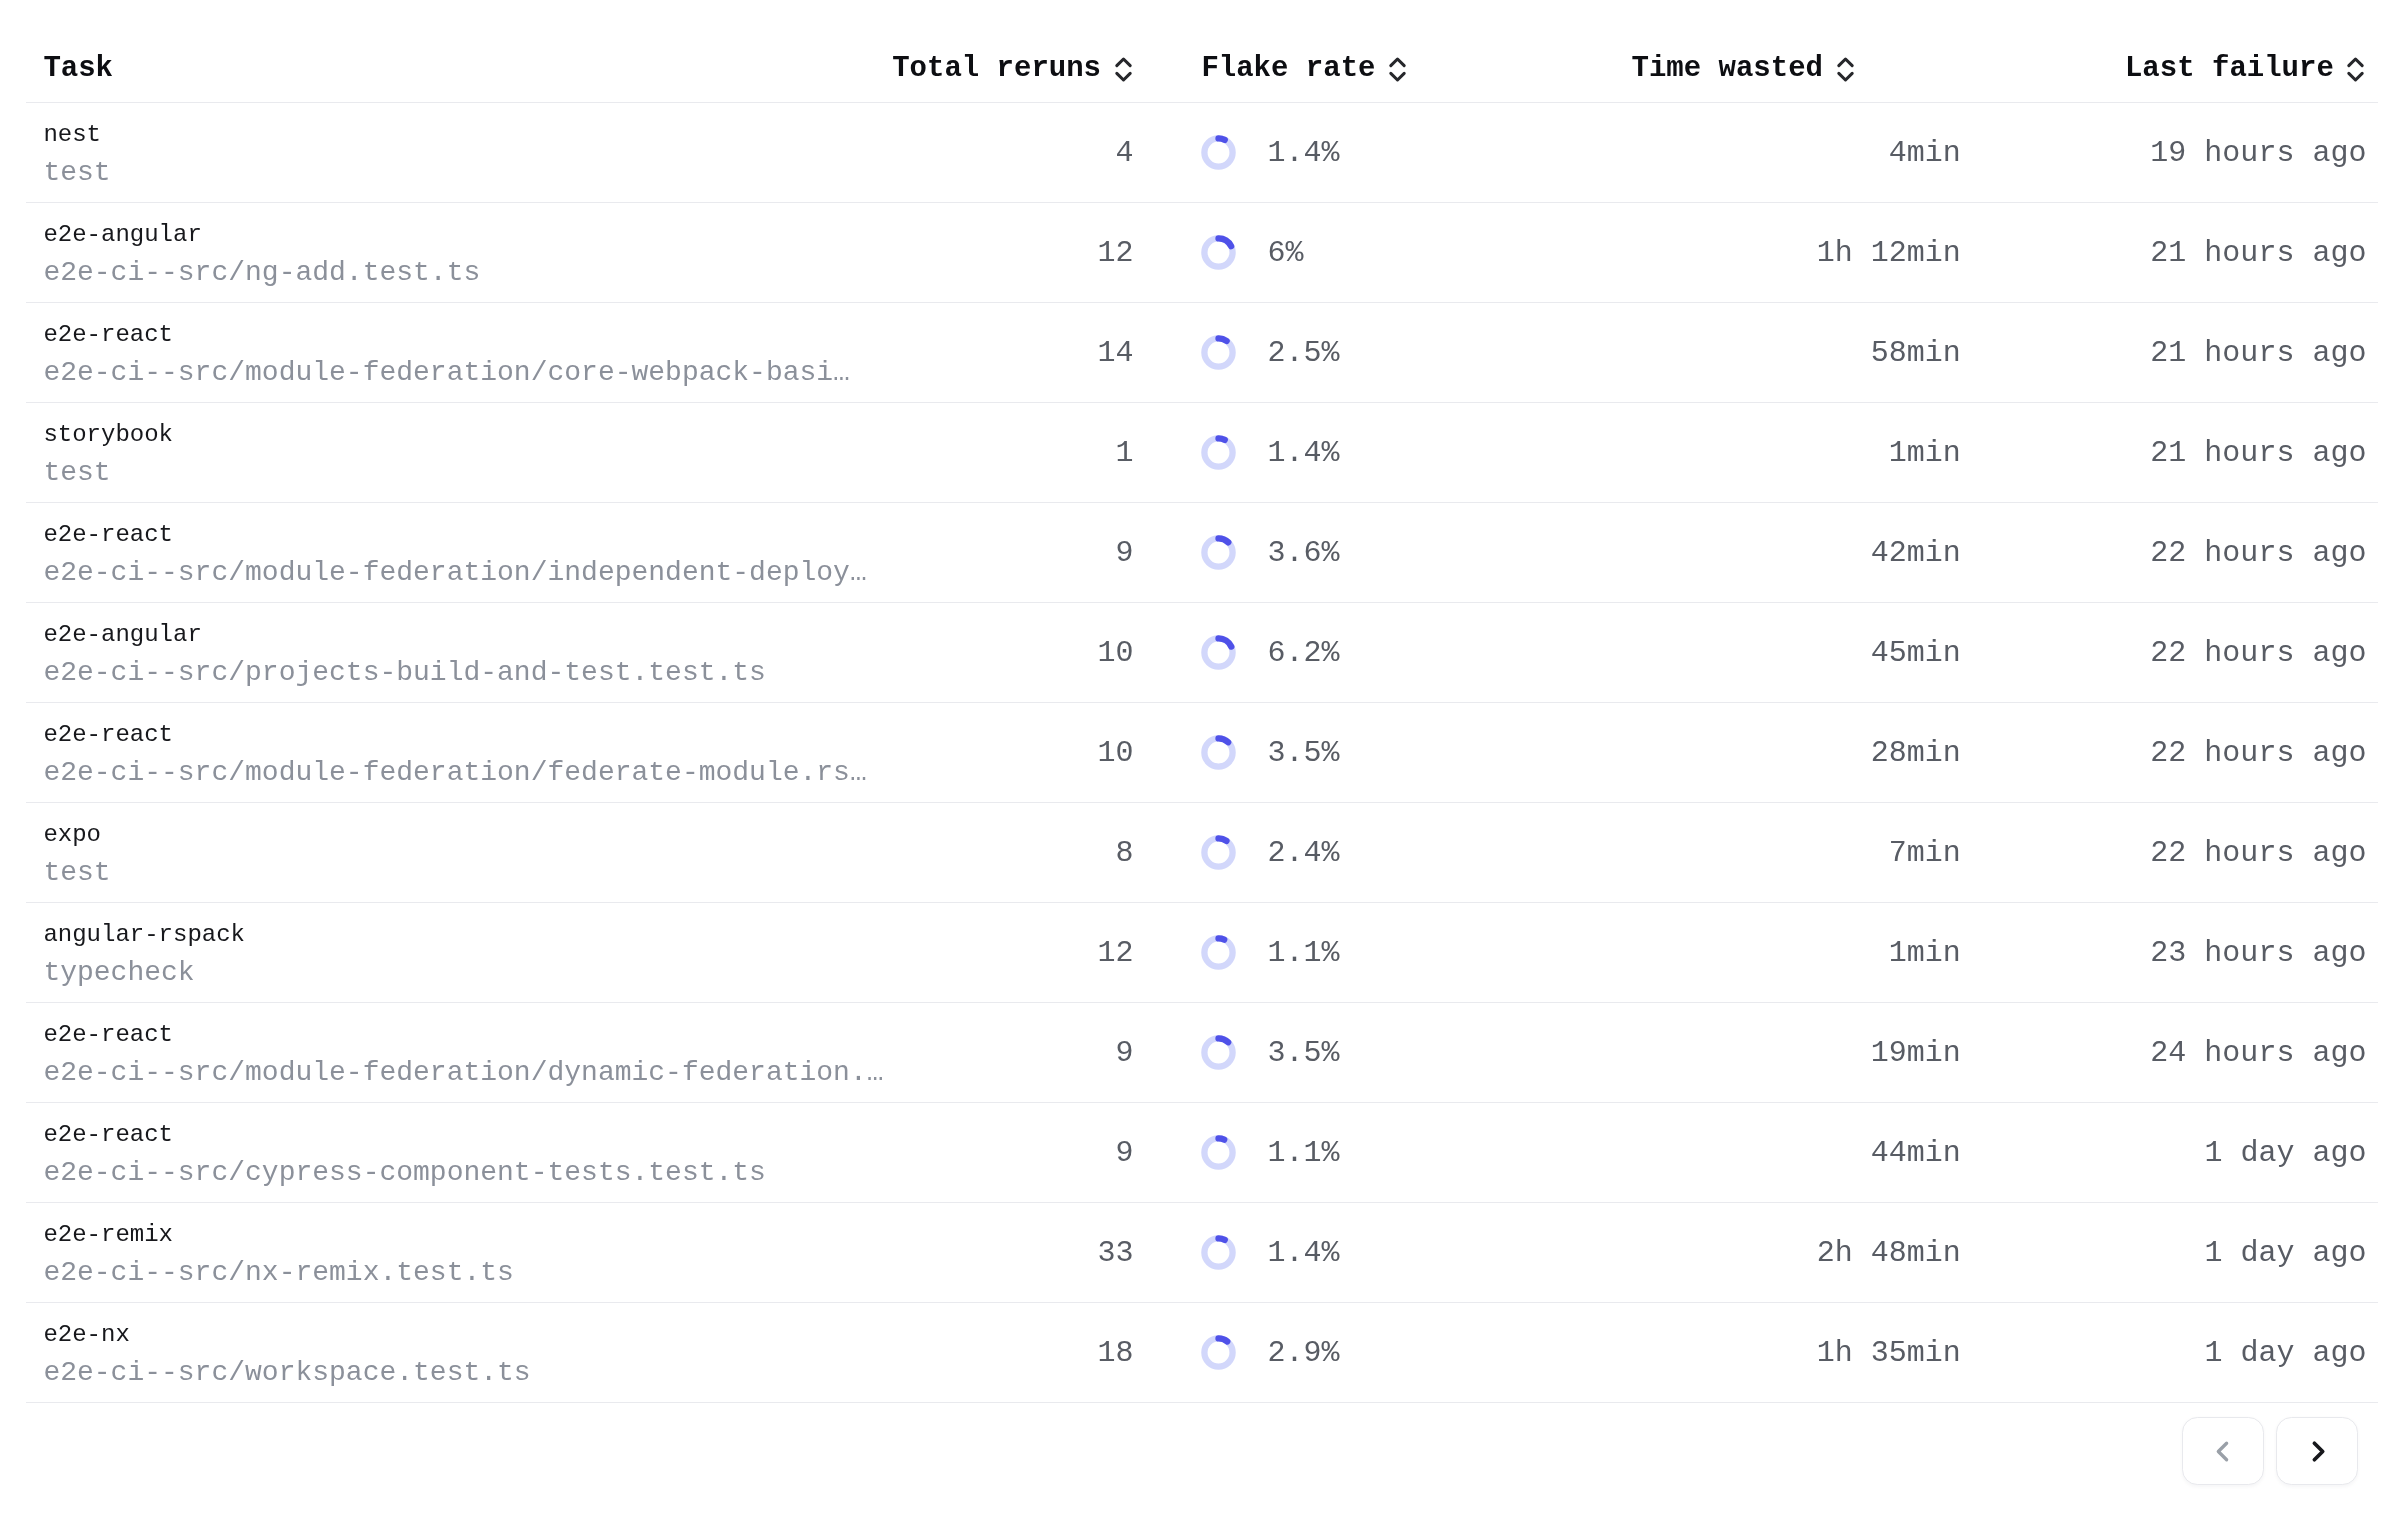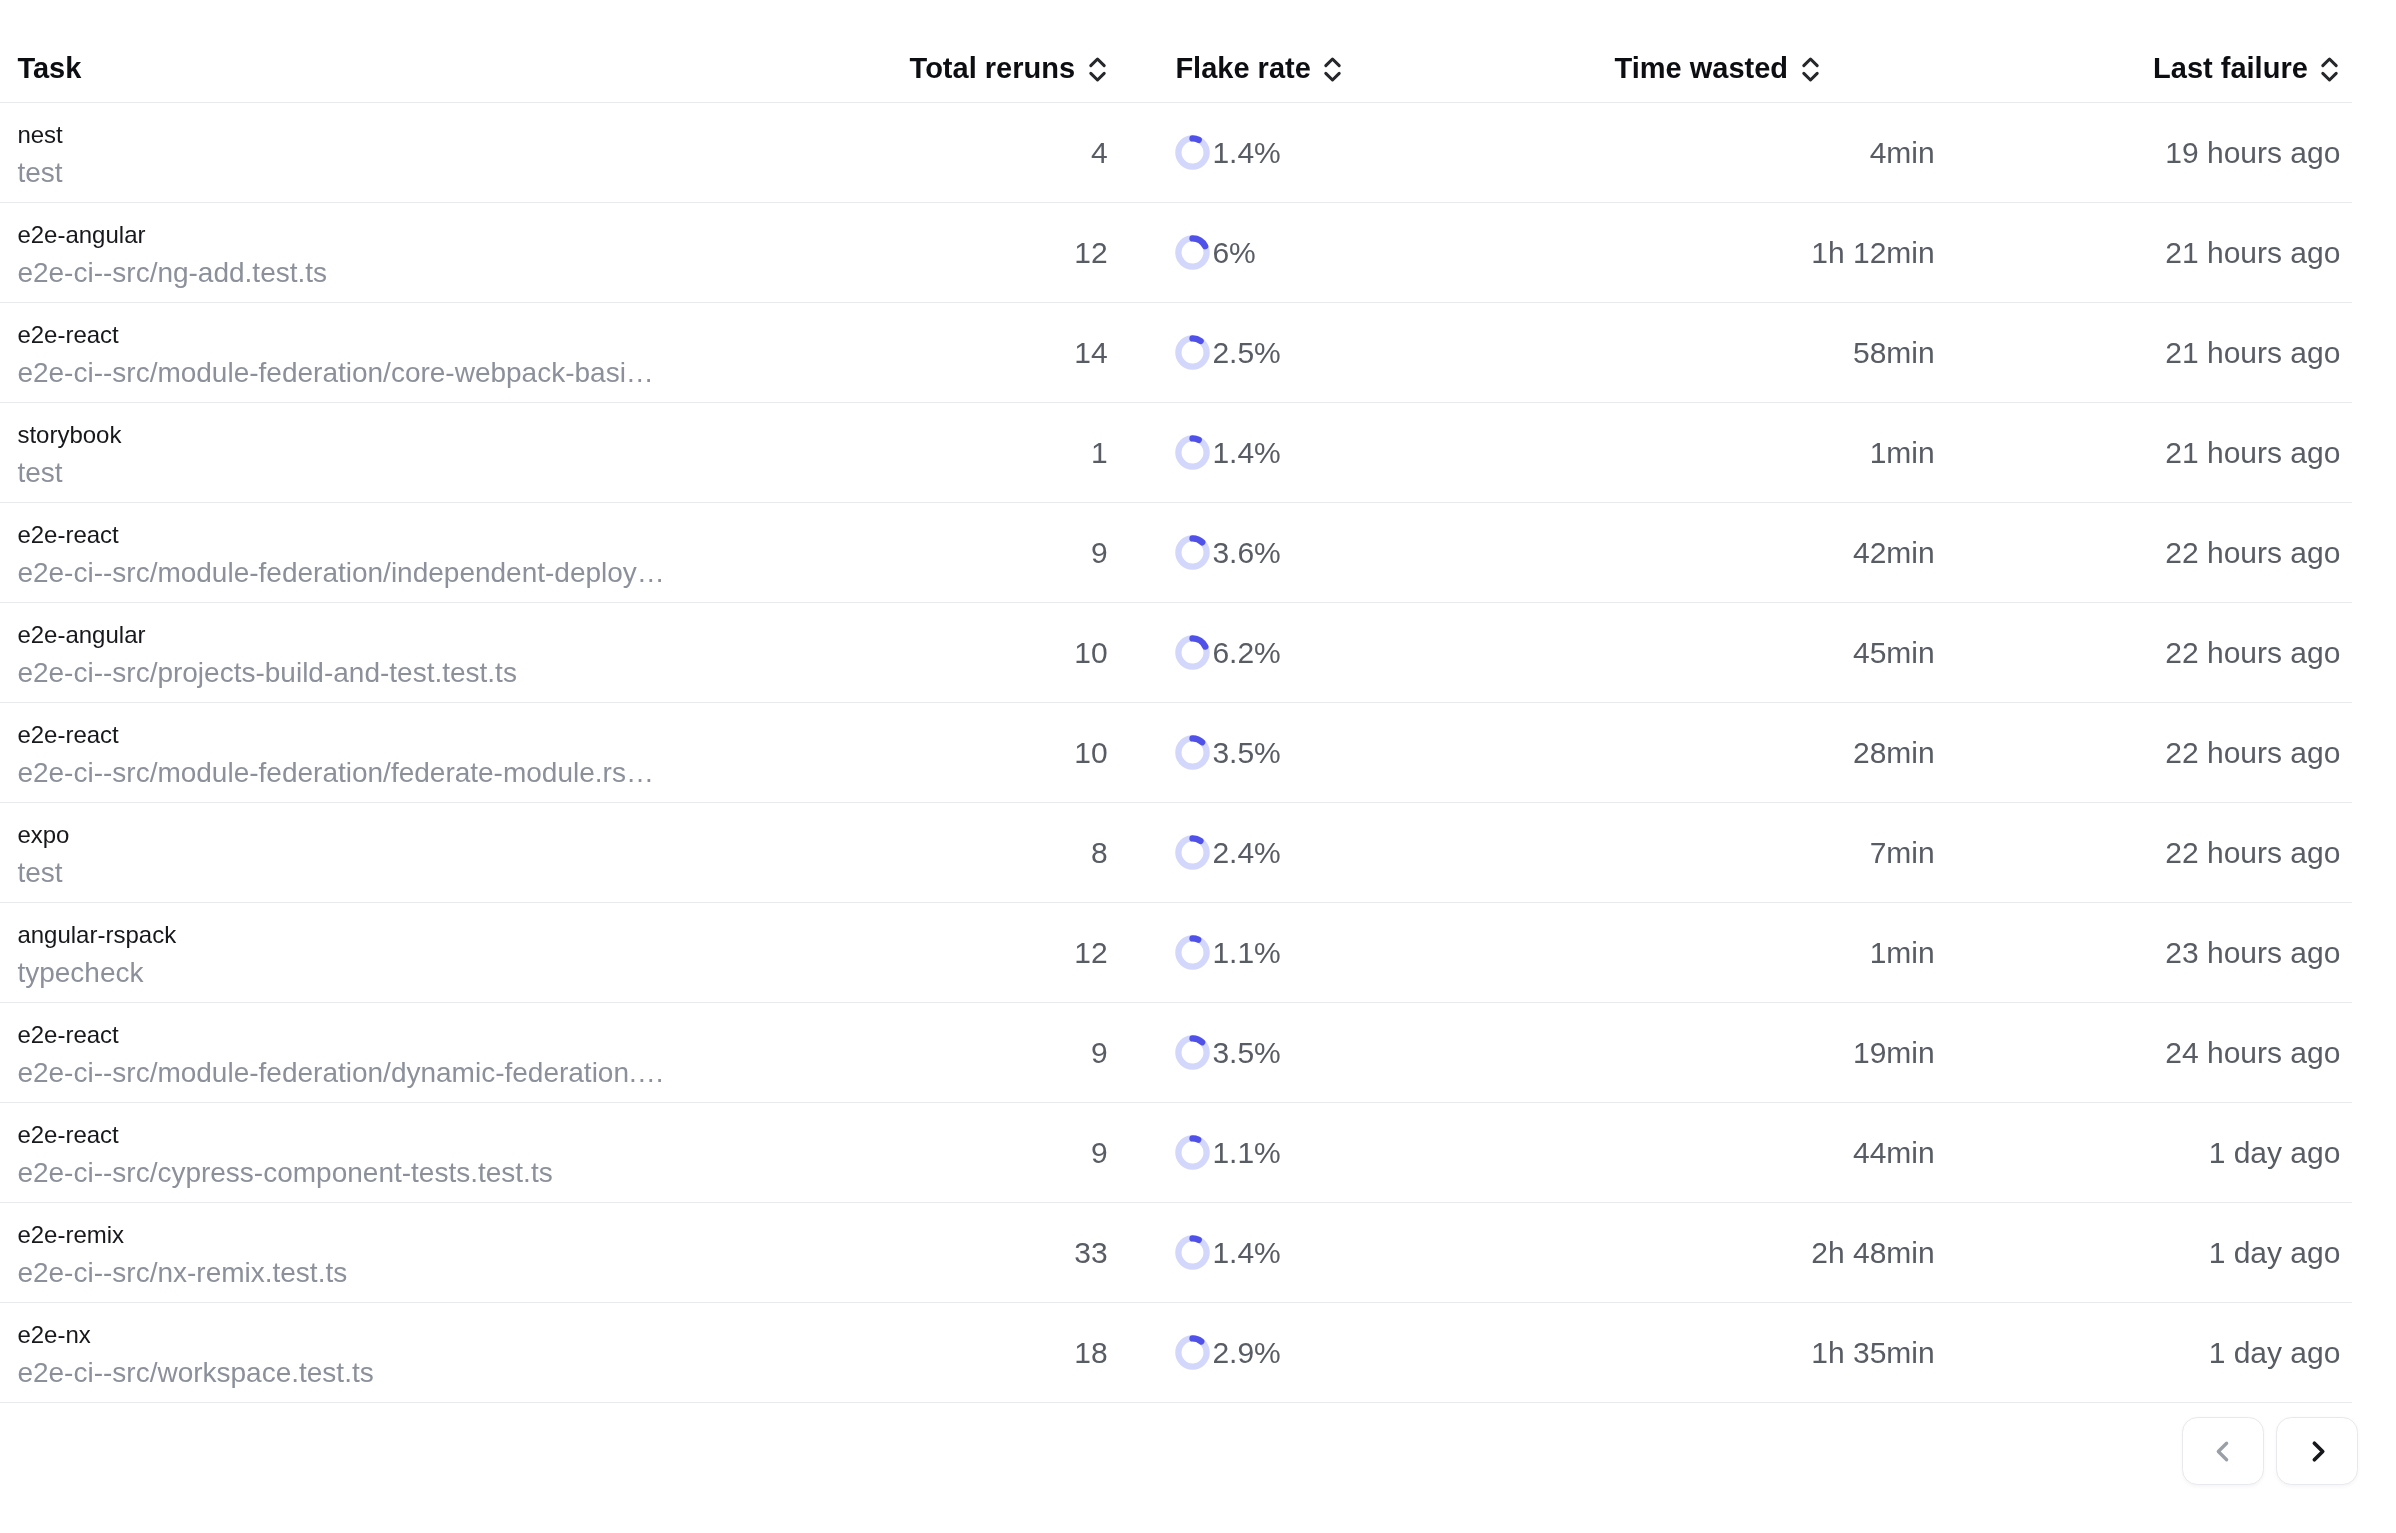--- a/index.html
+++ b/index.html
@@ -18,22 +18,23 @@
   *{margin:0;padding:0;box-sizing:border-box;}
   html,body{width:2396px;height:1533px;overflow:hidden;}
   body{
     background:var(--background);
     font-family:"Liberation Sans","DejaVu Sans",sans-serif;
     color:var(--text-primary);
     position:relative;
   }
   .table-wrap{
     position:absolute;
-    left:0; top:0;
+    left:26px; top:0;
     width:2352px;
+    font-family:Liberation Mono, monospace;
   }
   .grid-row{
     display:grid;
     grid-template-columns:1fr 232px 386px 444px 396px;
     padding-left:17.4px;
     padding-right:11.6px;
   }
   
   .header-row{
     height:103px;
@@ -73,21 +74,21 @@
   }
   .cell.reruns{
     text-align:right;
     padding-right:6.8px;
     font-size:30px;
     color:var(--text-numeric);
   }
   .cell.flake{
     display:flex;
     align-items:center;
-    gap:2px;
+    gap:31px;
     padding-left:61px;
     font-size:30px;
     color:var(--text-numeric);
   }
   .donut{display:inline-flex;flex:0 0 auto;}
   .cell.time{
     text-align:right;
     padding-right:9.7px;
     font-size:30px;
     color:var(--text-numeric);

